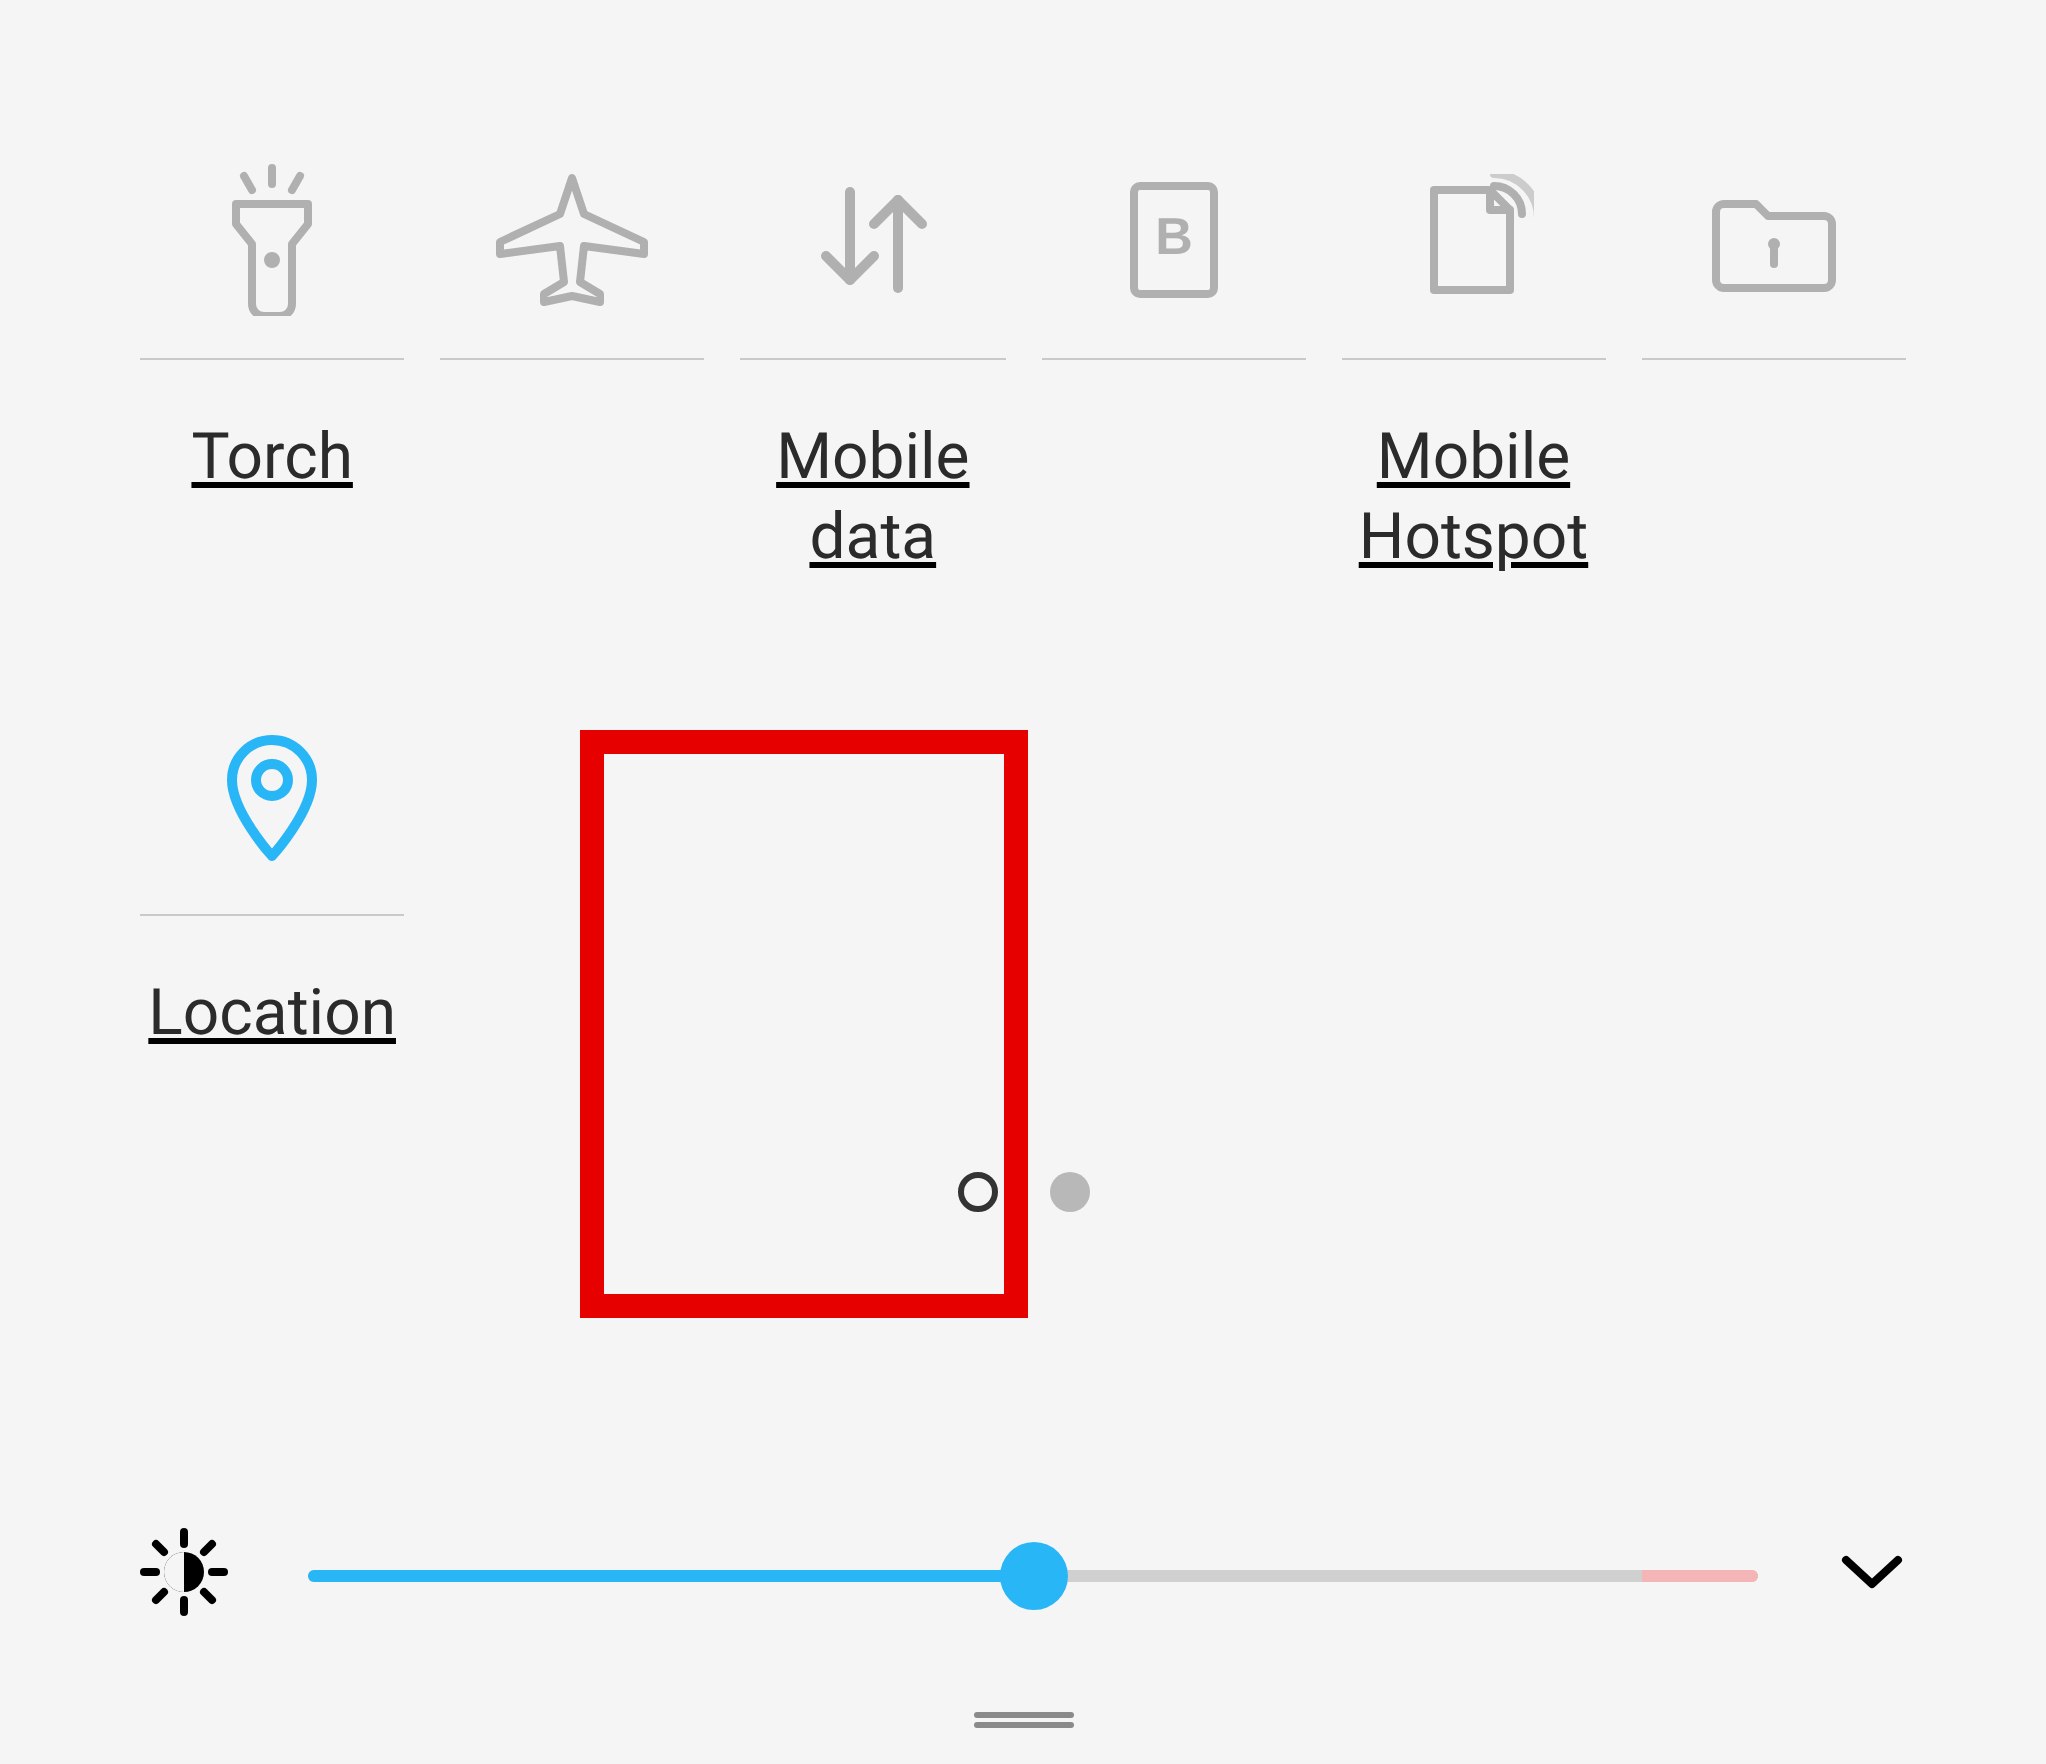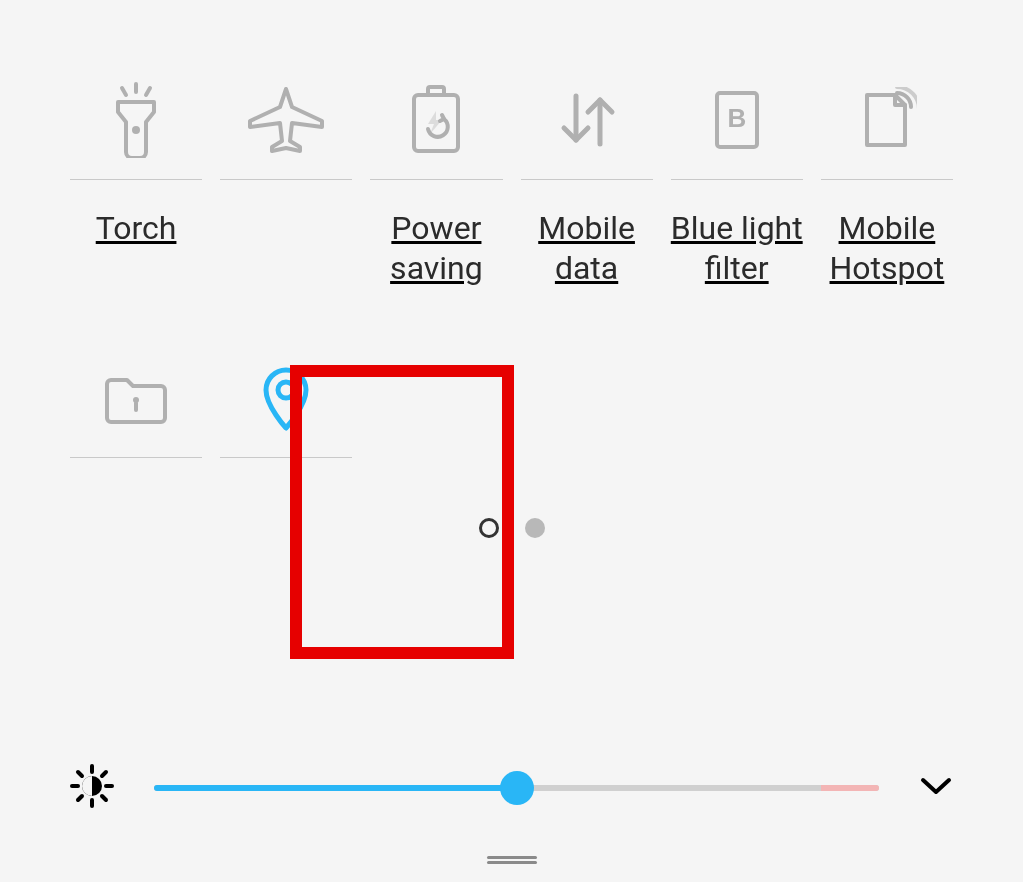--- a/index.html
+++ b/index.html
@@ -155,33 +155,20 @@
   </div>
 
   <div class="tile">
     <div class="icon-area">
       <svg width="80" height="70" viewBox="0 0 80 70" fill="none" stroke="#b0b0b0" stroke-width="4" stroke-linecap="round" stroke-linejoin="round">
         <path d="M40 4 l6 18 l30 14 v6 l-30 -4 l-2 18 l10 6 v4 l-14 -3 l-14 3 v-4 l10 -6 l-2 -18 l-30 4 v-6 l30 -14 z"></path>
       </svg>
     </div>
   </div>
 
-  <div class="tile">
-    <div class="icon-area">
-      <svg width="56" height="70" viewBox="0 0 56 70" fill="none" stroke="#b0b0b0" stroke-width="4" stroke-linecap="round" stroke-linejoin="round">
-        <rect x="6" y="10" width="44" height="56" rx="4"></rect>
-        <rect x="20" y="2" width="16" height="8" rx="2"></rect>
-        <path d="M28 26 l-8 13 h6 l-4 10 l12 -14 h-6 z" fill="#b0b0b0" stroke="none" opacity="0.35"></path>
-        <path d="M20 44 a10 10 0 1 0 16 -10"></path>
-        <polyline points="34,30 36,34 32,36"></polyline>
-      </svg>
-    </div>
-    <div class="label">Power
-saving</div>
-  </div>
 
   <div class="tile">
     <div class="icon-area">
       <svg width="70" height="60" viewBox="0 0 70 60" fill="none" stroke="#b0b0b0" stroke-width="5" stroke-linecap="round" stroke-linejoin="round">
         <line x1="24" y1="6" x2="24" y2="50"></line>
         <polyline points="12,38 24,50 36,38"></polyline>
         <line x1="48" y1="54" x2="48" y2="10"></line>
         <polyline points="36,22 48,10 60,22"></polyline>
       </svg>
     </div>
@@ -189,22 +176,20 @@
 data</div>
   </div>
 
   <div class="tile">
     <div class="icon-area">
       <svg width="56" height="66" viewBox="0 0 56 66" fill="none" stroke="#b0b0b0" stroke-width="4" stroke-linecap="round" stroke-linejoin="round">
         <rect x="8" y="6" width="40" height="54" rx="3"></rect>
         <text x="28" y="40" font-family="Arial" font-size="26" font-weight="bold" fill="#b0b0b0" text-anchor="middle" stroke="none">B</text>
       </svg>
     </div>
-    <div class="label">Blue light
-filter</div>
   </div>
 
   <div class="tile">
     <div class="icon-area">
       <svg width="60" height="66" viewBox="0 0 60 66" fill="none" stroke="#b0b0b0" stroke-width="4" stroke-linecap="round" stroke-linejoin="round">
         <path d="M10 8 h28 l10 10 v40 h-38 z"></path>
         <path d="M38 8 v10 h10"></path>
         <path d="M40 6 a14 14 0 0 1 14 14"></path>
         <path d="M40 0 a22 22 0 0 1 22 22" opacity="0.6"></path>
       </svg>
@@ -223,20 +208,21 @@
     </div>
   </div>
 
   <div class="tile">
     <div class="icon-area">
       <svg width="54" height="68" viewBox="0 0 54 68" fill="none" stroke="#29b6f6" stroke-width="5" stroke-linecap="round" stroke-linejoin="round">
         <path d="M27 64 c0 0 -20 -22 -20 -38 a20 20 0 0 1 40 0 c0 16 -20 38 -20 38 z"></path>
         <circle cx="27" cy="26" r="8"></circle>
       </svg>
     </div>
+    <div class="label">Location</div>
   </div>
 
 </div>
 
 <div class="highlight-box"></div>
 
 <div class="pager">
   <div class="dot outline"></div>
   <div class="dot fill"></div>
 </div>

